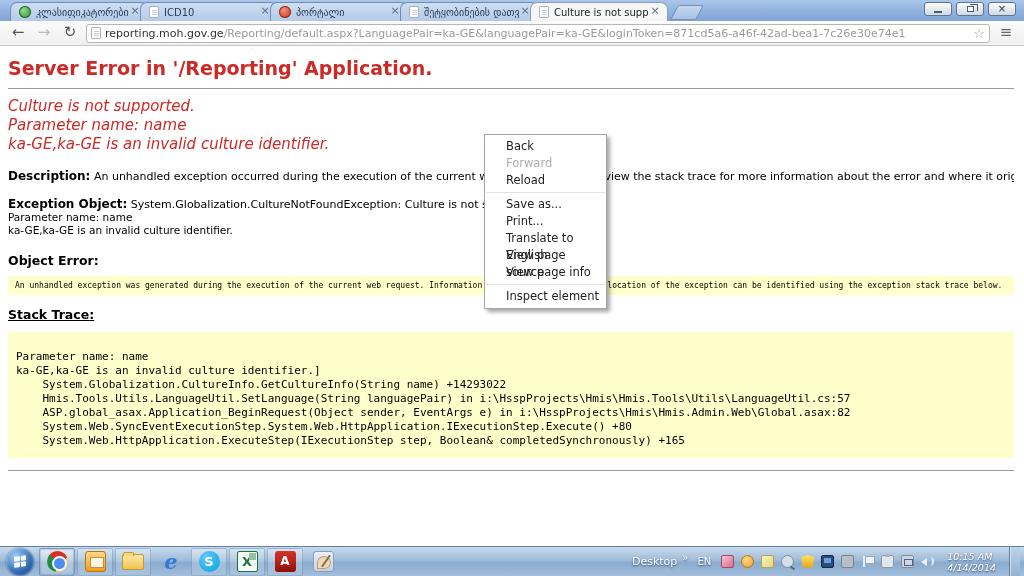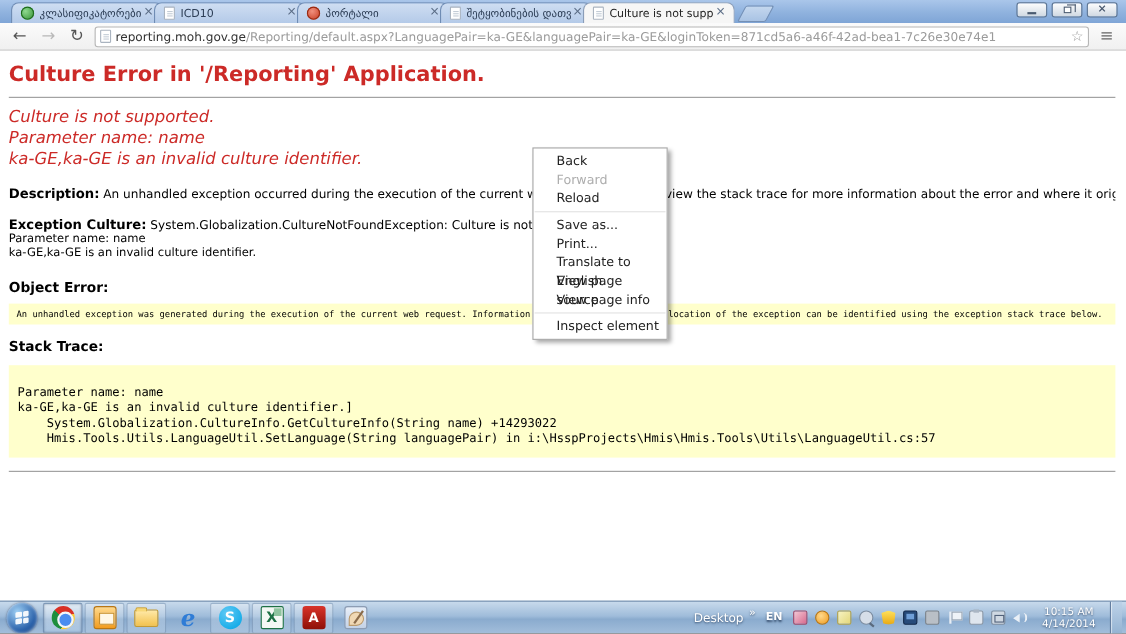--- a/index.html
+++ b/index.html
@@ -79,42 +79,42 @@
   .ic-excel { width:21px; height:21px; background:#f4f8f4; border:1px solid #1e7145; border-radius:2px; color:#1e7145; font-weight:bold; font-size:13px; text-align:center; line-height:19px; }
   .ic-excel::before { content:""; position:absolute; right:1px; top:1px; width:7px; height:7px; background:#8fc49f; }
   .ic-adobe { width:21px; height:21px; background:linear-gradient(180deg,#d8342a,#8e0f08); border-radius:3px; color:#fff; font-weight:bold; font-size:12px; text-align:center; line-height:21px; }
   .ic-paint { width:21px; height:21px; background:linear-gradient(180deg,#e9eff8,#c4d2e6); border:1px solid #8d9db4; border-radius:3px; }
   .ic-paint::before { content:""; position:absolute; left:3px; top:4px; width:12px; height:11px; border-radius:50% 50% 50% 0; background:#f0d8b4; border:1px solid #ba9a6d; }
   .ic-paint::after { content:""; position:absolute; left:11px; top:2px; width:2px; height:14px; background:#8a6b4a; transform:rotate(35deg); }
 
   .tray { margin-left:auto; display:flex; align-items:center; gap:7px; padding-right:4px; }
   .desktoplbl { color:#fff; font-size:11px; text-shadow:0 1px 2px rgba(10,30,60,.7); }
   .chev { color:#fff; font-size:10px; margin:-8px 2px 0 -2px; text-shadow:0 1px 2px rgba(10,30,60,.7); }
-  .lang { color:#fff; font-size:10px; font-weight:bold; text-shadow:0 1px 2px rgba(10,30,60,.7); margin-right:3px; }
+  .lang { color:#fff; font-size:10px; font-weight:normal; text-shadow:0 1px 2px rgba(10,30,60,.7); margin-right:3px; }
   .tico { width:13px; height:13px; border-radius:2px; position:relative; }
   .ti-pink { background:linear-gradient(135deg,#f3c7d4,#d76a8e); border:1px solid #a14a6a; }
   .ti-orange { background:radial-gradient(circle at 40% 35%, #ffd98c,#ef9a1d); border-radius:50%; border:1px solid #b97613; }
   .ti-note { background:linear-gradient(135deg,#f7f3c2,#e3d77a); border:1px solid #b3a44e; }
   .ti-magnifier { background:#d6dee8; border:1px solid #7d8da0; border-radius:50%; }
   .ti-magnifier::after { content:""; position:absolute; right:-2px; bottom:-2px; width:5px; height:2px; background:#5a6a7d; transform:rotate(40deg); }
   .ti-shield { background:linear-gradient(180deg,#ffe25e,#e8a812); clip-path:polygon(50% 0,100% 18%,88% 90%,50% 100%,12% 90%,0 18%); }
   .ti-display { background:#274b7a; border:1px solid #13294a; }
   .ti-display::after { content:""; position:absolute; left:2px; top:2px; width:7px; height:5px; background:#6f9fd8; }
   .ti-printer { background:#b9bfc6; border:1px solid #7b828a; }
   .ti-flag { background:transparent; }
   .ti-flag::before { content:""; position:absolute; left:2px; top:1px; width:2px; height:11px; background:#e8eef5; }
   .ti-flag::after { content:""; position:absolute; left:4px; top:1px; width:8px; height:6px; background:#eef3f8; border:1px solid #9aa6b4; }
   .ti-clipboard { background:#dfe6ee; border:1px solid #8c98a6; }
   .ti-clipboard::after { content:""; position:absolute; left:3px; top:-2px; width:5px; height:3px; background:#aab6c4; }
   .ti-network { background:#cfd8e2; border:1px solid #7d8da0; }
   .ti-network::after { content:""; position:absolute; left:2px; top:3px; width:7px; height:5px; border:1px solid #51617a; }
   .ti-volume { background:transparent; }
   .ti-volume::before { content:""; position:absolute; left:0; top:3px; border-top:4px solid transparent; border-bottom:4px solid transparent; border-right:6px solid #e9eff6; }
   .ti-volume::after { content:""; position:absolute; left:7px; top:2px; width:4px; height:9px; border-right:2px solid #e9eff6; border-radius:0 6px 6px 0; }
-  .clock { text-align:center; color:#fff; font-size:9.5px; line-height:11px; text-shadow:0 1px 2px rgba(10,30,60,.7); padding:0 6px; }
+  .clock { color:#fff; font-size:9.5px; line-height:11px; text-shadow:0 1px 2px rgba(10,30,60,.7); padding:0 6px;font-style:italic; }
   .showdesk { width:11px; height:30px; background:linear-gradient(180deg,#bdd2e8,#93b2d2); border-left:1px solid #647ea0; box-shadow:inset 1px 0 0 rgba(255,255,255,.5); }
 </style>
 </head>
 <body>
 
 <div class="screen">
 
   <div class="frame">
 
     <div class="tabstrip">
@@ -163,39 +163,42 @@
       <span class="navbtn">↻</span>
       <div class="omnibox">
         <span class="favicon fav-page"></span>
         <span class="url"><span class="domain">reporting.moh.gov.ge</span><span class="rest">/Reporting/default.aspx?LanguagePair=ka-GE&amp;languagePair=ka-GE&amp;loginToken=871cd5a6-a46f-42ad-bea1-7c26e30e74e1</span></span>
         <span class="star">☆</span>
       </div>
       <span class="menubtn">≡</span>
     </div>
 
     <div class="content">
-      <div class="err-h1">Culture Error in '/Reporting' Application.</div>
+      <div class="err-h1">Server Error in '/Reporting' Application.</div>
       <hr class="rule">
       <div class="err-h2">
         <div>Culture is not supported.</div>
         <div>Parameter name: name</div>
         <div>ka-GE,ka-GE is an invalid culture identifier.</div>
       </div>
       <div class="para"><b>Description:</b><span> An unhandled exception occurred during the execution of the current web request. Please review the stack trace for more information about the error and where it originated in the code.</span></div>
-      <div class="para" style="margin-top:14px;"><b>Exception Culture:</b><span> System.Globalization.CultureNotFoundException: Culture is not supported.</span></div>
+      <div class="para" style="margin-top:14px;"><b>Exception Object:</b><span> System.Globalization.CultureNotFoundException: Culture is not supported.</span></div>
       <div class="smallline">Parameter name: name</div>
       <div class="smallline">ka-GE,ka-GE is an invalid culture identifier.</div>
       <div class="label">Object Error:</div>
       <div class="codebox small">An unhandled exception was generated during the execution of the current web request. Information regarding the origin and location of the exception can be identified using the exception stack trace below.</div>
-      <div class="label" style="margin-top:12px;">Stack Trace:</div>
+      <div class="label" style="margin-top:12px;text-decoration:underline;">Stack Trace:</div>
       <div class="codebox stack">
         <div class="stackline">Parameter name: name</div>
         <div class="stackline">ka-GE,ka-GE is an invalid culture identifier.]</div>
         <div class="stackline">    System.Globalization.CultureInfo.GetCultureInfo(String name) +14293022</div>
         <div class="stackline">    Hmis.Tools.Utils.LanguageUtil.SetLanguage(String languagePair) in i:\HsspProjects\Hmis\Hmis.Tools\Utils\LanguageUtil.cs:57</div>
+        <div class="stackline">    ASP.global_asax.Application_BeginRequest(Object sender, EventArgs e) in i:\HsspProjects\Hmis\Hmis.Admin.Web\Global.asax:82</div>
+        <div class="stackline">    System.Web.SyncEventExecutionStep.System.Web.HttpApplication.IExecutionStep.Execute() +80</div>
+        <div class="stackline">    System.Web.HttpApplication.ExecuteStep(IExecutionStep step, Boolean&amp; completedSynchronously) +165</div>
       </div>
       <hr class="rule" style="margin-top:12px;">
     </div>
   </div>
 
   <div class="ctxmenu">
     <div class="ctxitem">Back</div>
     <div class="ctxitem disabled">Forward</div>
     <div class="ctxitem">Reload</div>
     <div class="ctxsep"></div>

